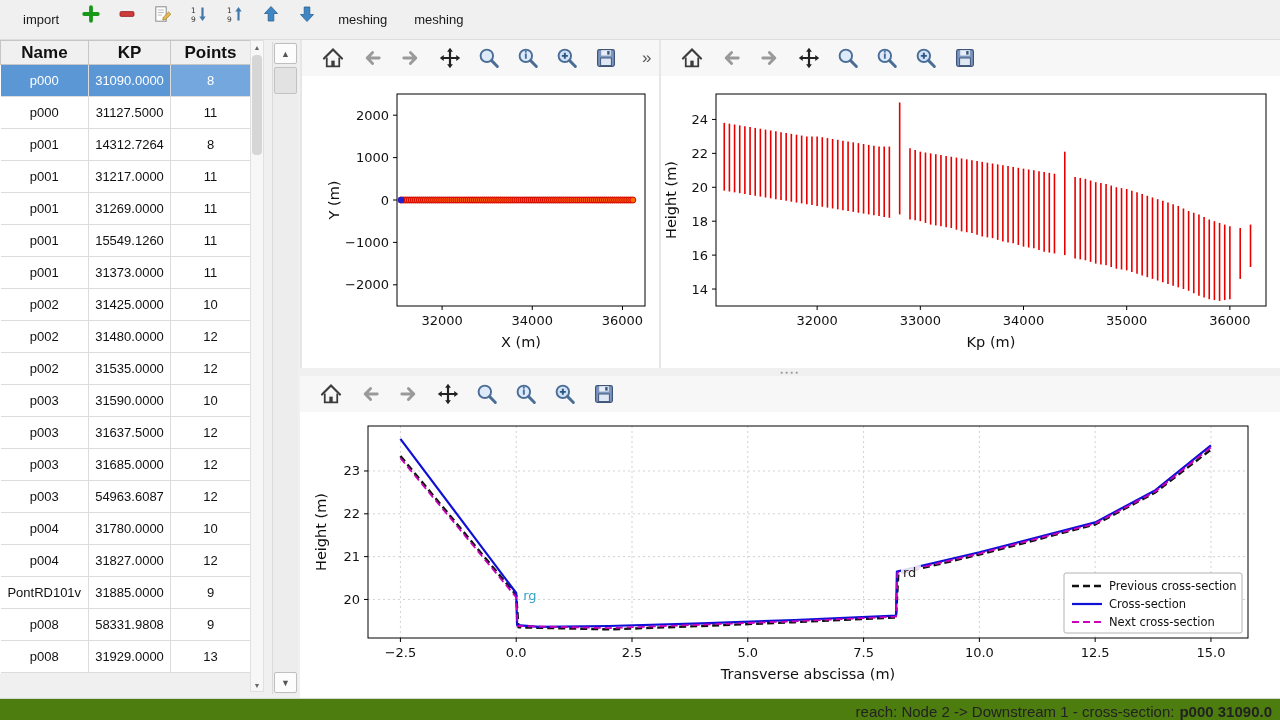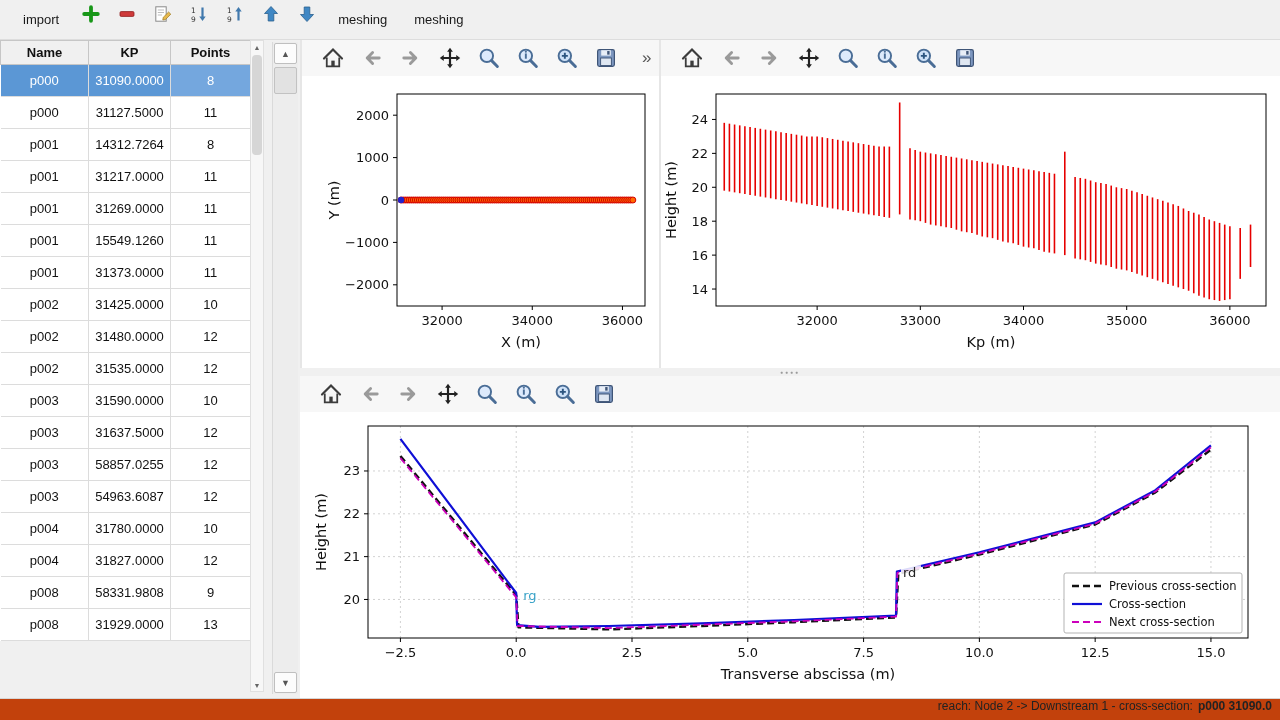--- a/index.html
+++ b/index.html
@@ -21,21 +21,21 @@
   .tb-icon svg{width:20px;height:20px;}
 
   
   #left-pane{position:absolute;left:0;top:40px;width:300px;height:658px;background:#f0f0f0;}
   #xs-table{
     position:absolute;left:0;top:0;width:250px;background:#ffffff;
     border-collapse:collapse;table-layout:fixed;font-size:13px;
   }
   #xs-table th{
     height:21px;background:#f0f0f0;border:1px solid #c6c6c6;
-    font-weight:bold;font-size:13px;color:#111;
+    font-weight:bold;font-size:17px;color:#111;
   }
   #xs-table td{
     height:29px;border-right:1px solid #dcdcdc;border-bottom:1px solid #dcdcdc;
     text-align:center;color:#111;white-space:nowrap;overflow:hidden;
   }
   #xs-table tr.selected td{background:#5b97d5;color:#ffffff;}
   #xs-table tr.selected td:last-child{background:#74a7de;}
 
   
   #table-scroll{position:absolute;left:250px;top:0;width:14px;height:652px;background:#f7f7f7;border:1px solid #e0e0e0;box-sizing:border-box;}
@@ -64,23 +64,23 @@
   .canvas-svg{display:block;background:#ffffff;}
 
   #splitter-h{
     position:absolute;left:0;top:328px;width:980px;height:8px;background:#f0f0f0;
     display:flex;align-items:center;justify-content:center;
   }
   #splitter-h .handle{font-size:5px;letter-spacing:2px;color:#9a9a9a;line-height:1;}
 
   
   #status-bar{
-    position:absolute;left:0;top:698px;width:1280px;height:22px;background:#c2410c;
-    border-top:1px solid #d6d6d6;display:flex;justify-content:flex-end;align-items:flex-start;
-    padding-right:8px;box-sizing:border-box;font-size:12px;color:#222;gap:5px;
+    position:absolute;left:0;top:698px;width:1280px;height:22px;background:#4d7c0f;
+    border-top:1px solid #d6d6d6;display:flex;justify-content:flex-end;align-items:flex-end;
+    padding-right:8px;box-sizing:border-box;font-size:15px;color:#222;gap:5px;
   }
 </style>
 </head>
 <body>
 
 <div id="app">
 
   <div id="top-toolbar">
     <button class="tb-text">import</button>
     <span class="tb-icon">
@@ -200,37 +200,42 @@
             <td>31590.0000</td>
             <td>10</td>
           </tr>
           <tr>
             <td>p003</td>
             <td>31637.5000</td>
             <td>12</td>
           </tr>
           <tr>
             <td>p003</td>
-            <td>58857.0255</td>
+            <td>31685.0000</td>
             <td>12</td>
           </tr>
           <tr>
             <td>p003</td>
             <td>54963.6087</td>
             <td>12</td>
           </tr>
           <tr>
             <td>p004</td>
             <td>31780.0000</td>
             <td>10</td>
           </tr>
           <tr>
             <td>p004</td>
             <td>31827.0000</td>
             <td>12</td>
+          </tr>
+          <tr>
+            <td>PontRD101v</td>
+            <td>31885.0000</td>
+            <td>9</td>
           </tr>
           <tr>
             <td>p008</td>
             <td>58331.9808</td>
             <td>9</td>
           </tr>
           <tr>
             <td>p008</td>
             <td>31929.0000</td>
             <td>13</td>

